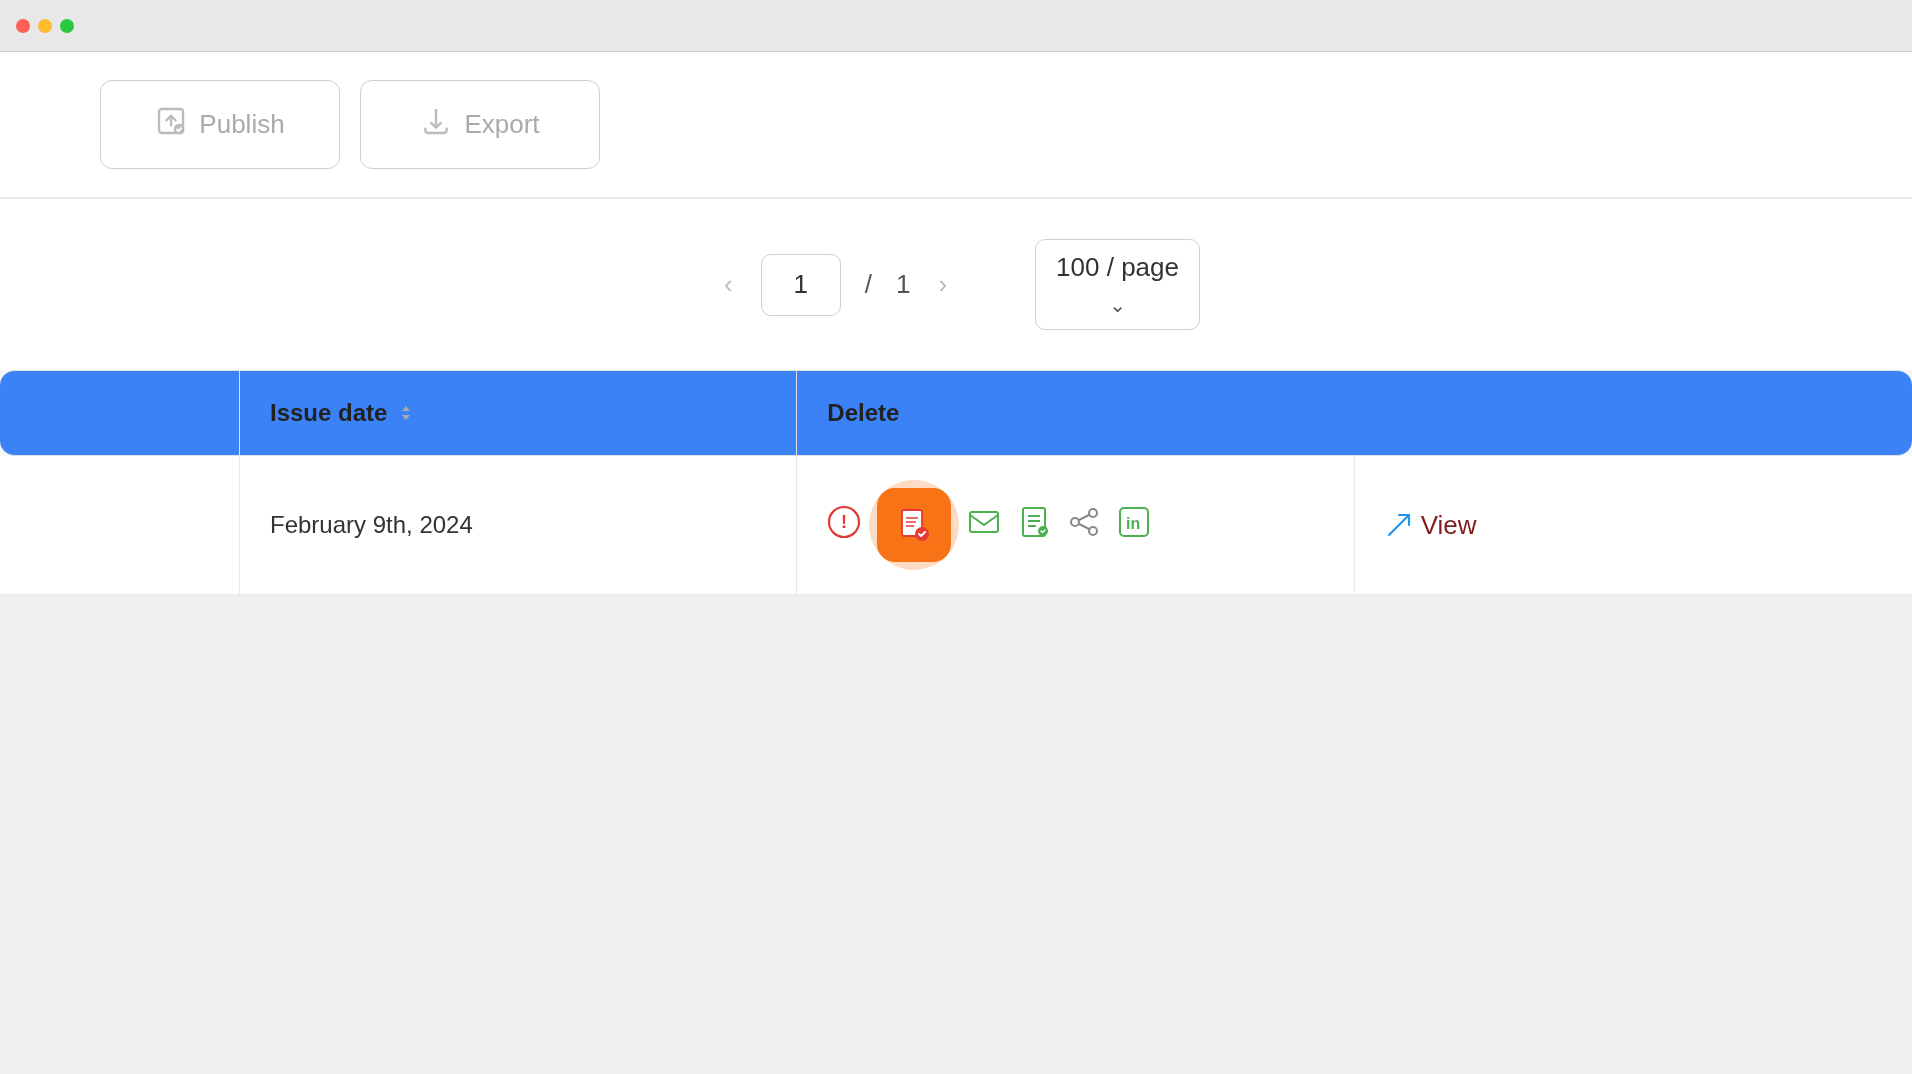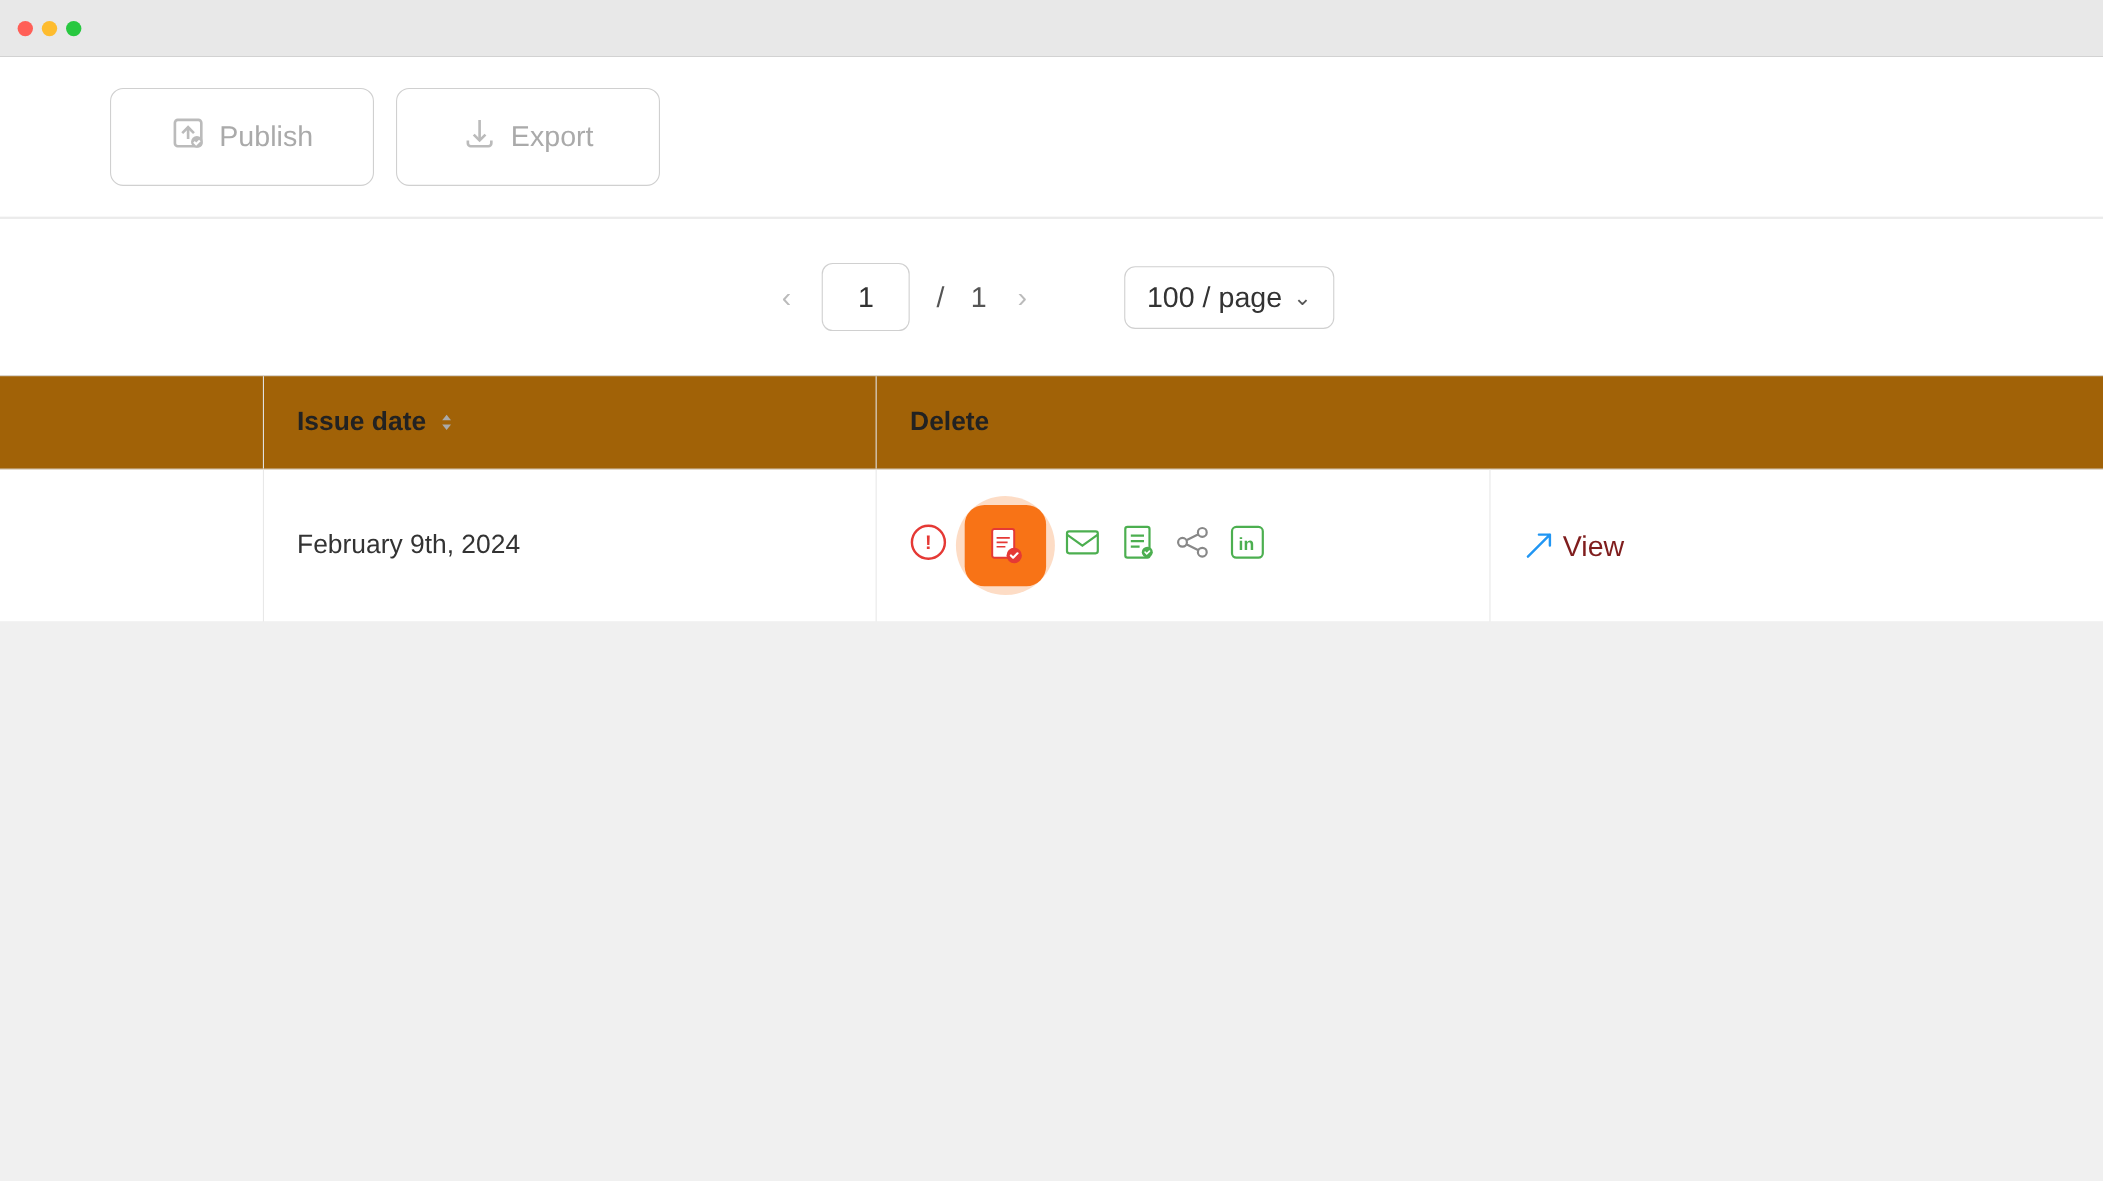--- a/index.html
+++ b/index.html
@@ -127,40 +127,42 @@
       align-items: center;
       gap: 10px;
       border: 1.5px solid #d0d0d0;
       border-radius: 10px;
       padding: 12px 20px;
       font-size: 26px;
       color: #333;
       cursor: pointer;
       background: #fff;
       margin-left: 60px;
+      flex-direction: column;
     }
 
     .chevron-down {
       font-size: 20px;
       color: #555;
     }
 
     
     .table-container {
       background: #f7f7f7;
       margin: 0 0 0 0;
     }
 
     .table-header {
       display: grid;
       grid-template-columns: 240px 1fr 1fr 1fr;
-      background: #a16207;
+      background: #3b82f6;
       border-top: 1px solid #e0e0e0;
       border-bottom: 1px solid #e0e0e0;
       padding: 0;
+      border-radius: 15px;
     }
 
     .table-header-cell {
       padding: 28px 30px;
       font-size: 24px;
       font-weight: 700;
       color: #222;
       border-right: 1px solid #e0e0e0;
       display: flex;
       align-items: center;

